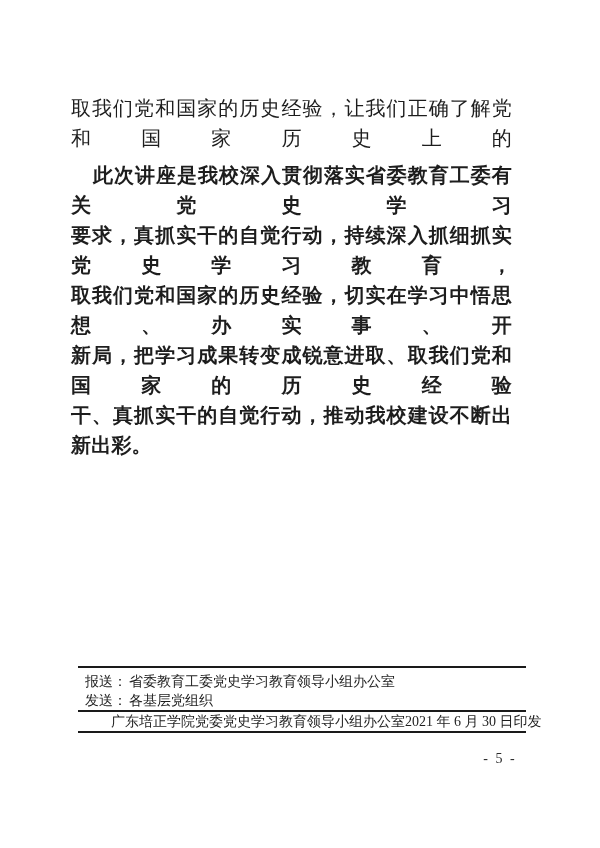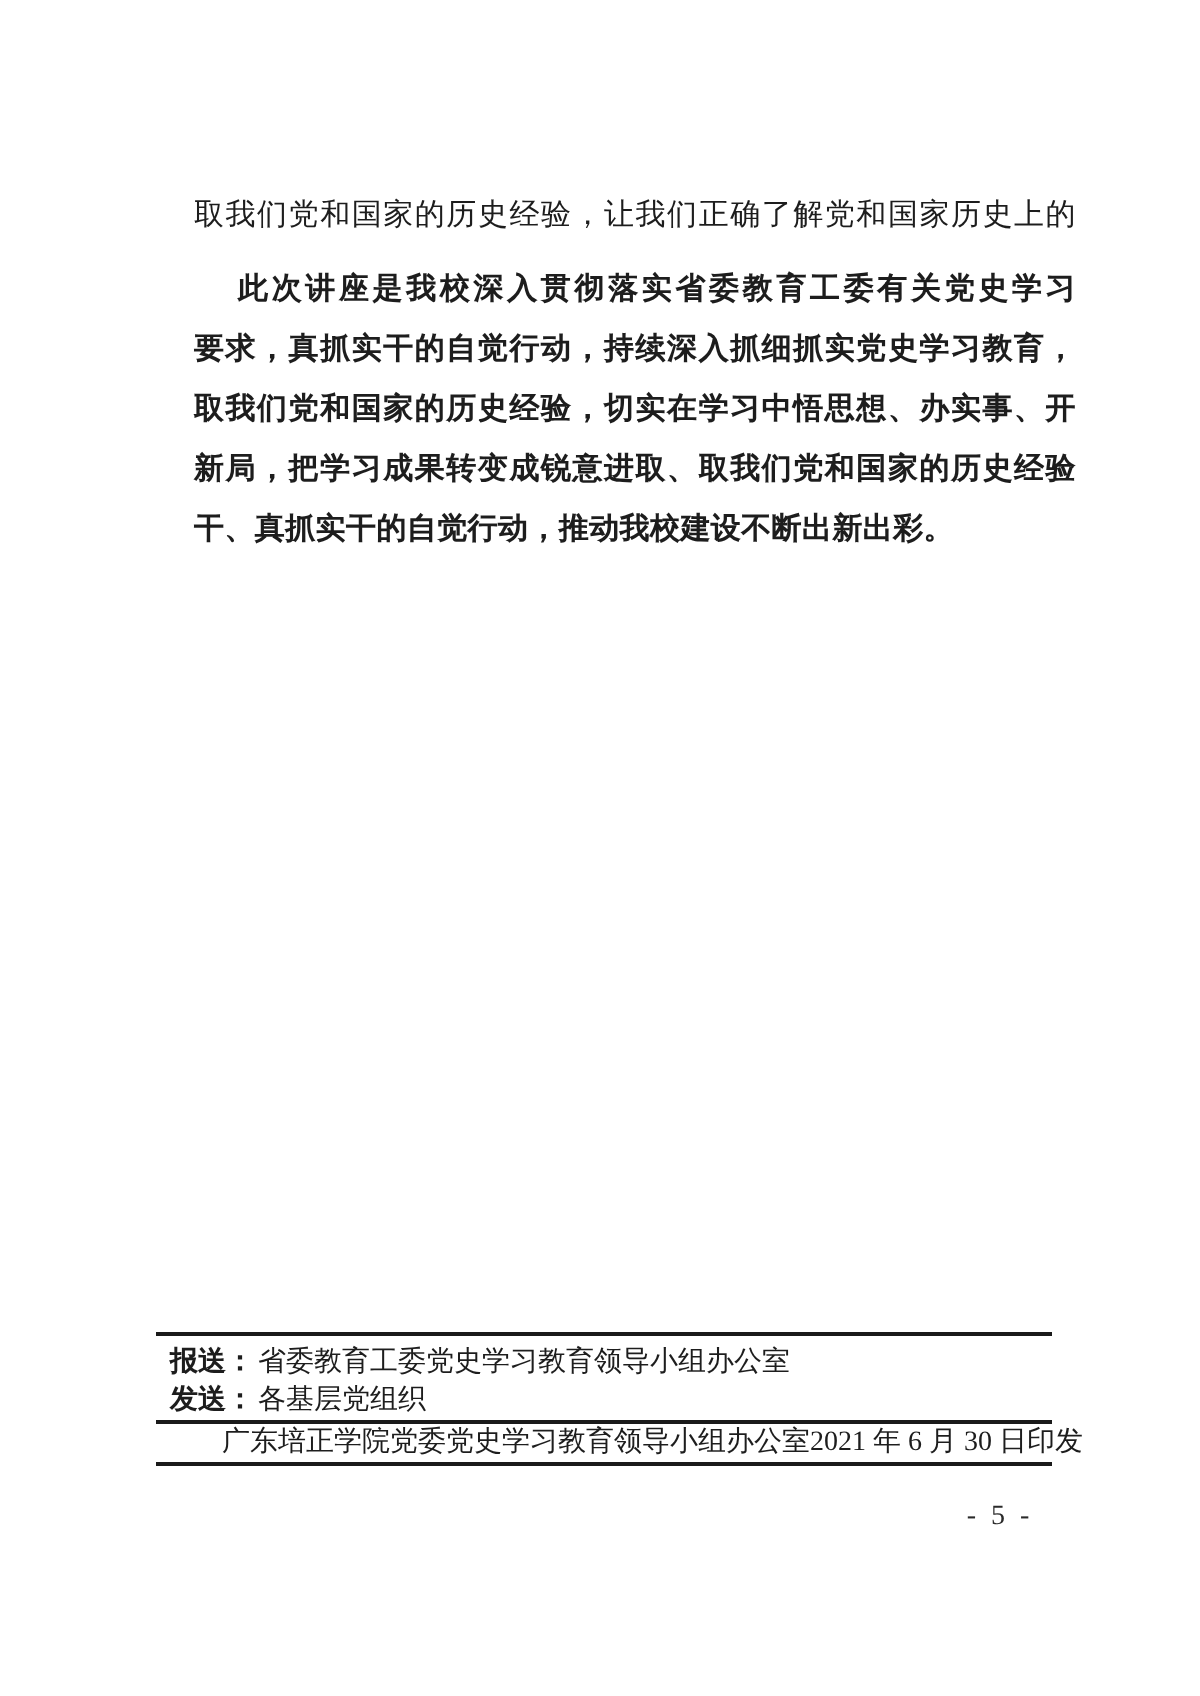--- a/index.html
+++ b/index.html
@@ -8,24 +8,24 @@
     width: 600px;
     height: 848px;
     background: #ffffff;
     font-family: "Liberation Serif", "DejaVu Serif", serif;
     color: #1d1d1d;
     overflow: hidden;
   }
   
   .body-text {
     position: absolute;
-    left: 97px;
+    left: 71px;
     top: 93px;
     width: 441px;
-    font-size: 15px;
+    font-size: 20px;
     line-height: 30px;
     letter-spacing: 0.2px;
   }
   .line { text-align: justify; }
   .line.j { text-align-last: justify; }
   .line.indent { text-indent: 22px; }
   .para2 { margin-top: 7px; font-weight: bold; }
 
   
   .colophon {
@@ -37,21 +37,21 @@
   }
   .rule { width: 100%; background: #1a1a1a; }
   .rule-top { height: 2px; margin-bottom: 4px; }
   .rule-mid { height: 1.5px; }
   .rule-bottom { height: 1.5px; }
   .crow {
     line-height: 19px;
     padding-left: 7px;
     white-space: nowrap;
   }
-  .crow .lbl { font-weight: bold; margin-right: 2px; }
+  .crow .lbl { font-weight: normal; margin-right: 2px; }
   .issuer-row {
     display: flex;
     justify-content: space-between;
     align-items: center;
     line-height: 19.5px;
     padding: 0 2px;
     white-space: nowrap;
     margin-left: 31px;
   }
   .page-number {

